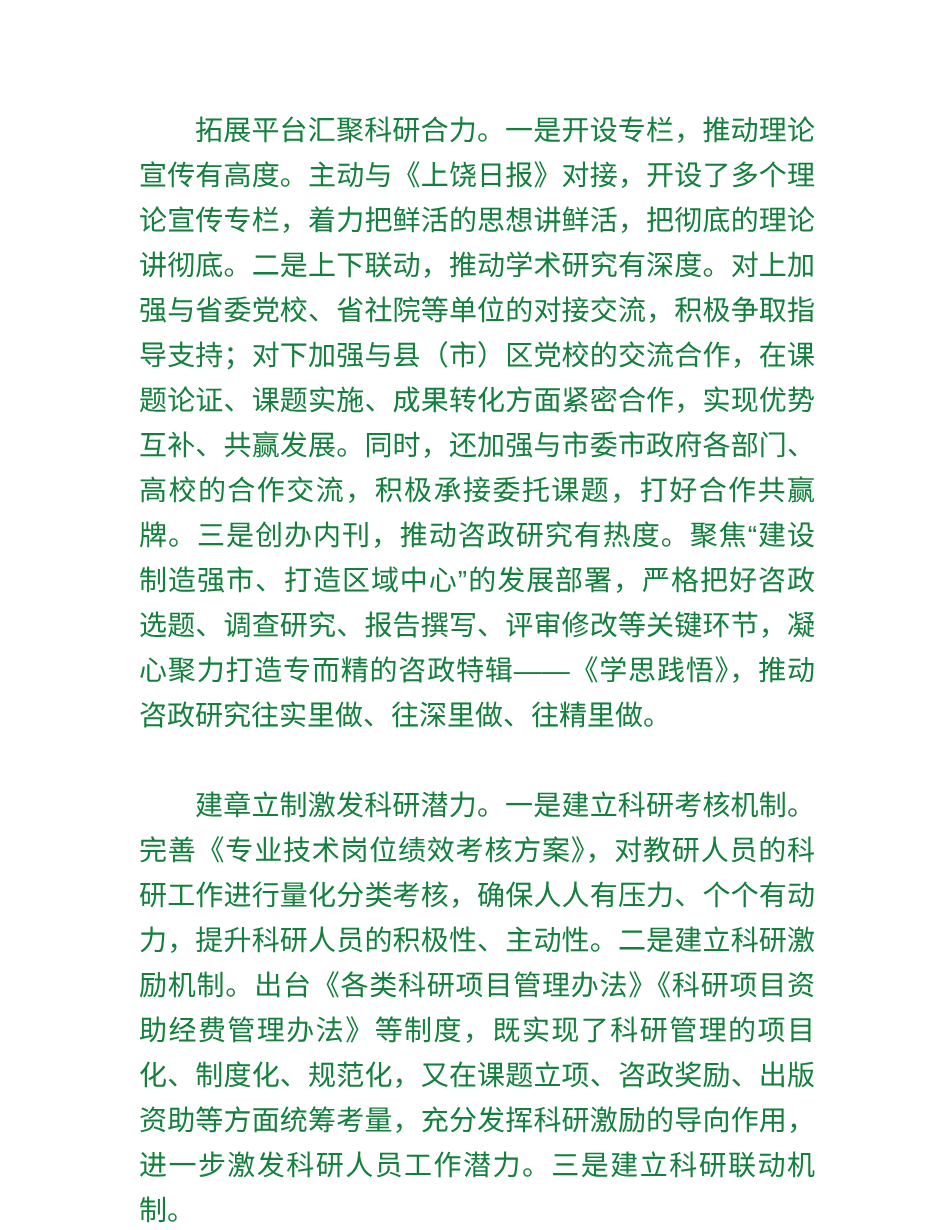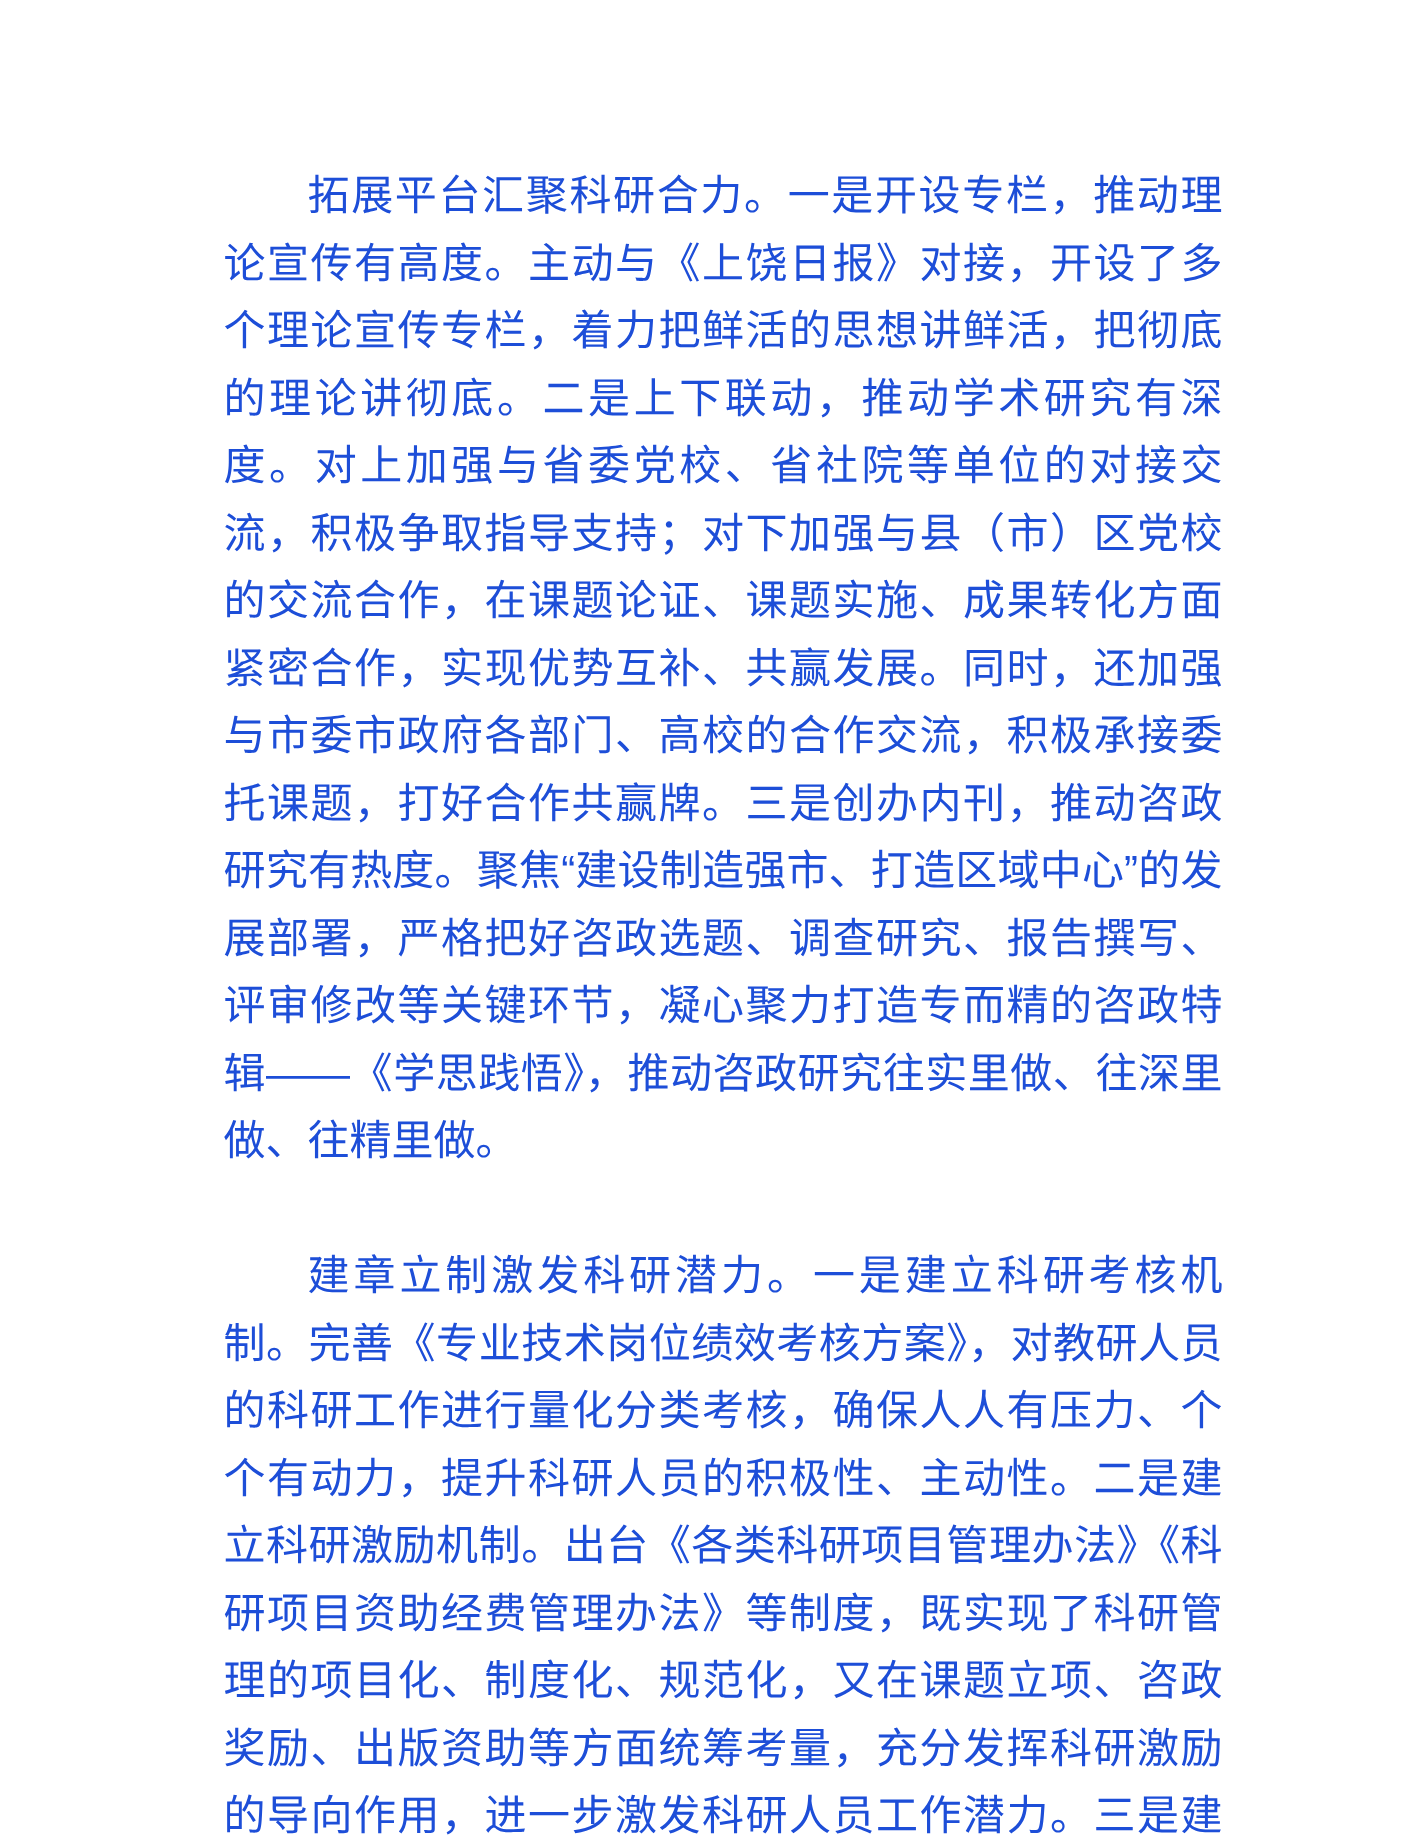--- a/index.html
+++ b/index.html
@@ -29,29 +29,29 @@
   }
 
   .doc-body {
     position: absolute;
     left: 137px;
     top: 108px;
     width: 678px;
   }
 
   .para {
-    margin: 0 0 0 12px;
+    margin: 0 0 0 2px;
     padding: 0;
     font-size: 28px;
     line-height: 45px;
     letter-spacing: 0px;
     text-align: justify;
     text-justify: inter-ideograph;
     text-indent: 56px;
-    color: #1d4ed8;
+    color: #15803d;
     font-weight: 400;
     word-break: break-all;
     text-align-last: left;
   }
 
   .para + .para {
     margin-top: 45px;
   }
 </style>
 </head>

